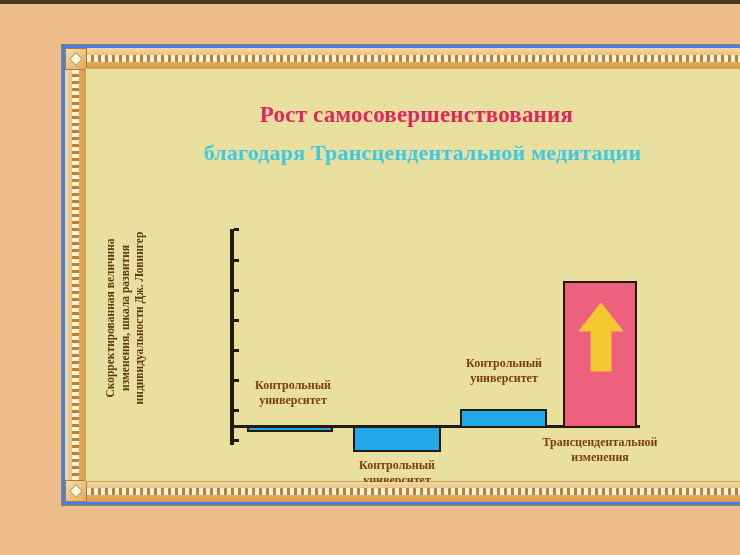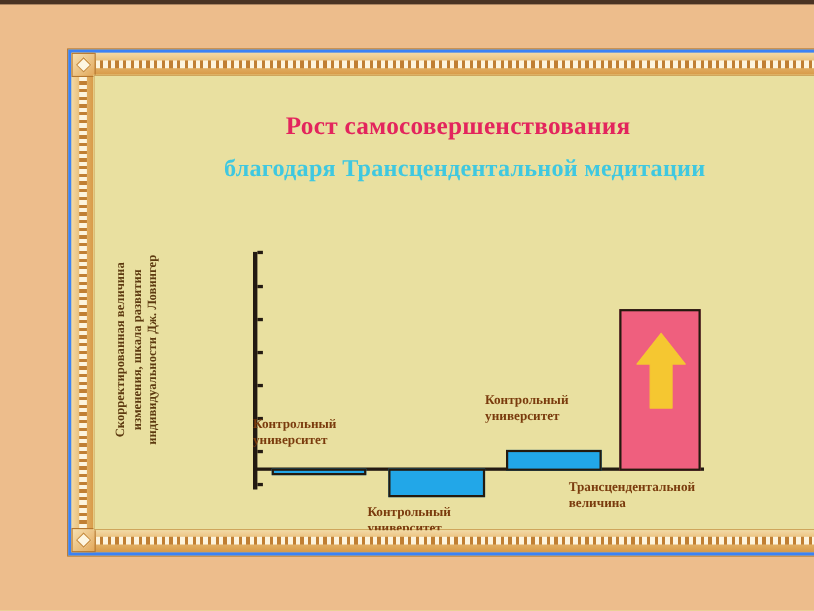--- a/index.html
+++ b/index.html
@@ -158,20 +158,21 @@
   .bar {
     position: absolute;
     box-sizing: border-box;
     border: 2px solid #241a0e;
   }
   .bar-blue { background: #22a7e8; }
   .bar-pink { background: #ef5f7e; }
 
   .bar-label {
     position: absolute;
+    text-align: center;
     font-size: 12px;
     font-weight: bold;
     color: #7a3b0d;
     line-height: 1.22;
   }
 
   #arrow-up {
     position: absolute;
     left: 492px;
     top: 274px;
@@ -252,18 +253,18 @@
         <span>университет</span>
       </div>
 
       <div class="bar-label" style="left:356px; top:288px; width:126px;">
         <span>Контрольный</span><br>
         <span>университет</span>
       </div>
 
       <div class="bar-label" style="left:432px; top:367px; width:166px;">
         <span>Трансцендентальной</span><br>
-        <span>величина</span>
+        <span>изменения</span>
       </div>
 
     </div>
   </div>
 </div>
 
 </body></html>

